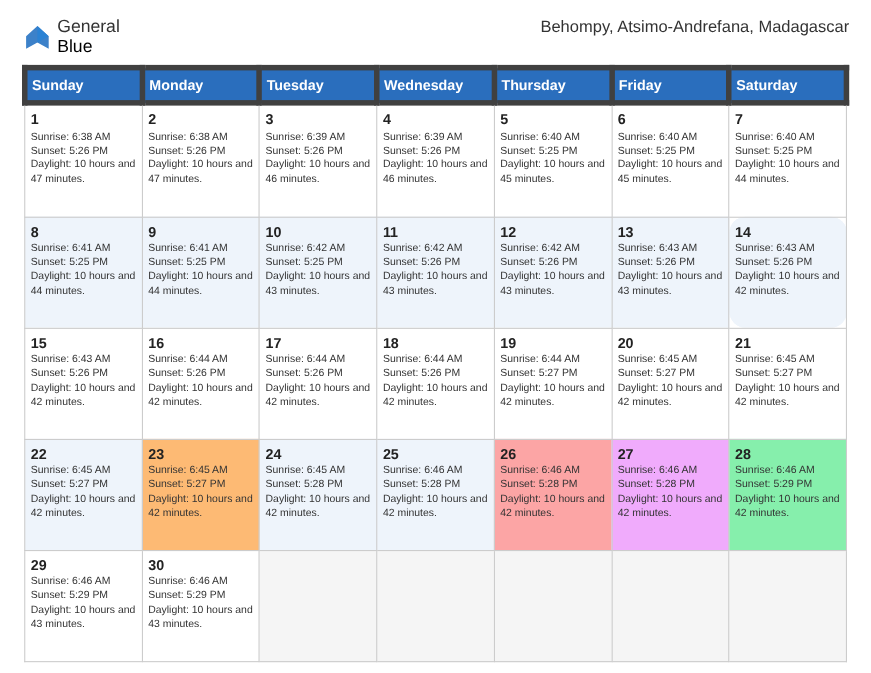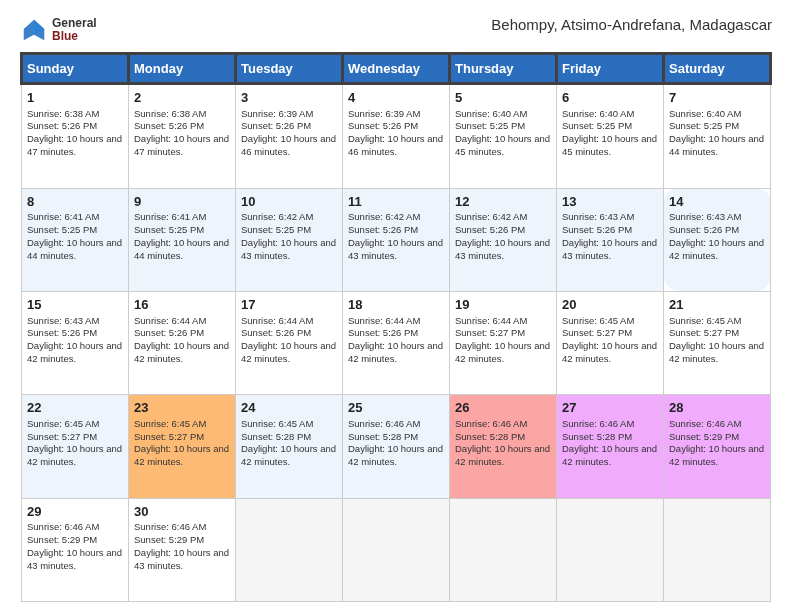--- a/index.html
+++ b/index.html
@@ -22,26 +22,26 @@
       justify-content: space-between;
       align-items: flex-start;
       margin-bottom: 8px;
     }
     .logo {
       display: flex;
       align-items: center;
       gap: 4px;
     }
     .logo-text {
-      font-size: 12px;
-      font-weight: bold;
+      font-size: 16px;
+      font-weight: normal;
       line-height: 1.1;
     }
     .logo-general { color: #333; }
-    .logo-blue { color: #7f1d1d; }
+    .logo-blue { color: #000000; }
     .logo-icon {
       width: 28px;
       height: 28px;
     }
     .title-block {
       text-align: right;
     }
     .title-month {
       font-size: 32px;
       font-weight: bold;
@@ -58,21 +58,21 @@
       width: 100%;
       table-layout: fixed;
     }
     .calendar th {
       background: #2a6ebd;
       color: #fff;
       font-size: 13px;
       font-weight: bold;
       padding: 6px 4px;
       text-align: left;
-      border: 3px solid #404040;
+      border: 5px solid #404040;
     }
     .calendar td {
       border: 1px solid #ccc;
       vertical-align: top;
       padding: 4px 5px;
       font-size: 9.5px;
       color: #333;
       line-height: 1.35;
     }
     .calendar td.empty {
@@ -156,21 +156,21 @@
           <td style="background: rgb(255, 255, 255);"><span class="day-num">20</span><span>Sunrise: 6:45 AM</span><br><span>Sunset: 5:27 PM</span><br><span>Daylight: 10 hours and 42 minutes.</span></td>
           <td style="background: rgb(255, 255, 255);"><span class="day-num">21</span><span>Sunrise: 6:45 AM</span><br><span>Sunset: 5:27 PM</span><br><span>Daylight: 10 hours and 42 minutes.</span></td>
         </tr>
         <tr style="background: rgb(238, 244, 251);">
           <td style="background: rgb(238, 244, 251);"><span class="day-num">22</span><span>Sunrise: 6:45 AM</span><br><span>Sunset: 5:27 PM</span><br><span>Daylight: 10 hours and 42 minutes.</span></td>
           <td style="background: #fdba74;"><span class="day-num">23</span><span>Sunrise: 6:45 AM</span><br><span>Sunset: 5:27 PM</span><br><span>Daylight: 10 hours and 42 minutes.</span></td>
           <td style="background: rgb(238, 244, 251);"><span class="day-num">24</span><span>Sunrise: 6:45 AM</span><br><span>Sunset: 5:28 PM</span><br><span>Daylight: 10 hours and 42 minutes.</span></td>
           <td style="background: rgb(238, 244, 251);"><span class="day-num">25</span><span>Sunrise: 6:46 AM</span><br><span>Sunset: 5:28 PM</span><br><span>Daylight: 10 hours and 42 minutes.</span></td>
           <td style="background: #fca5a5; margin-top: 48px;"><span class="day-num">26</span><span>Sunrise: 6:46 AM</span><br><span>Sunset: 5:28 PM</span><br><span>Daylight: 10 hours and 42 minutes.</span></td>
           <td style="background: #f0abfc;"><span class="day-num">27</span><span>Sunrise: 6:46 AM</span><br><span>Sunset: 5:28 PM</span><br><span>Daylight: 10 hours and 42 minutes.</span></td>
-          <td style="background: #f0abfc;"><span class="day-num">28</span><span>Sunrise: 6:46 AM</span><br><span>Sunset: 5:29 PM</span><br><span>Daylight: 10 hours and 42 minutes.</span></td>
+          <td style="background: #86efac;"><span class="day-num">28</span><span>Sunrise: 6:46 AM</span><br><span>Sunset: 5:29 PM</span><br><span>Daylight: 10 hours and 42 minutes.</span></td>
         </tr>
         <tr style="background: rgb(255, 255, 255);">
           <td style="background: rgb(255, 255, 255); margin-left: 17px;"><span class="day-num">29</span><span>Sunrise: 6:46 AM</span><br><span>Sunset: 5:29 PM</span><br><span>Daylight: 10 hours and 43 minutes.</span></td>
           <td style="background: rgb(255, 255, 255);"><span class="day-num">30</span><span>Sunrise: 6:46 AM</span><br><span>Sunset: 5:29 PM</span><br><span>Daylight: 10 hours and 43 minutes.</span></td>
           <td class="empty" style="background: rgb(245, 245, 245);"></td>
           <td class="empty" style="background: rgb(245, 245, 245);"></td>
           <td class="empty" style="background: rgb(245, 245, 245);"></td>
           <td class="empty" style="background: rgb(245, 245, 245);"></td>
           <td class="empty" style="background: rgb(245, 245, 245);"></td>
         </tr>

